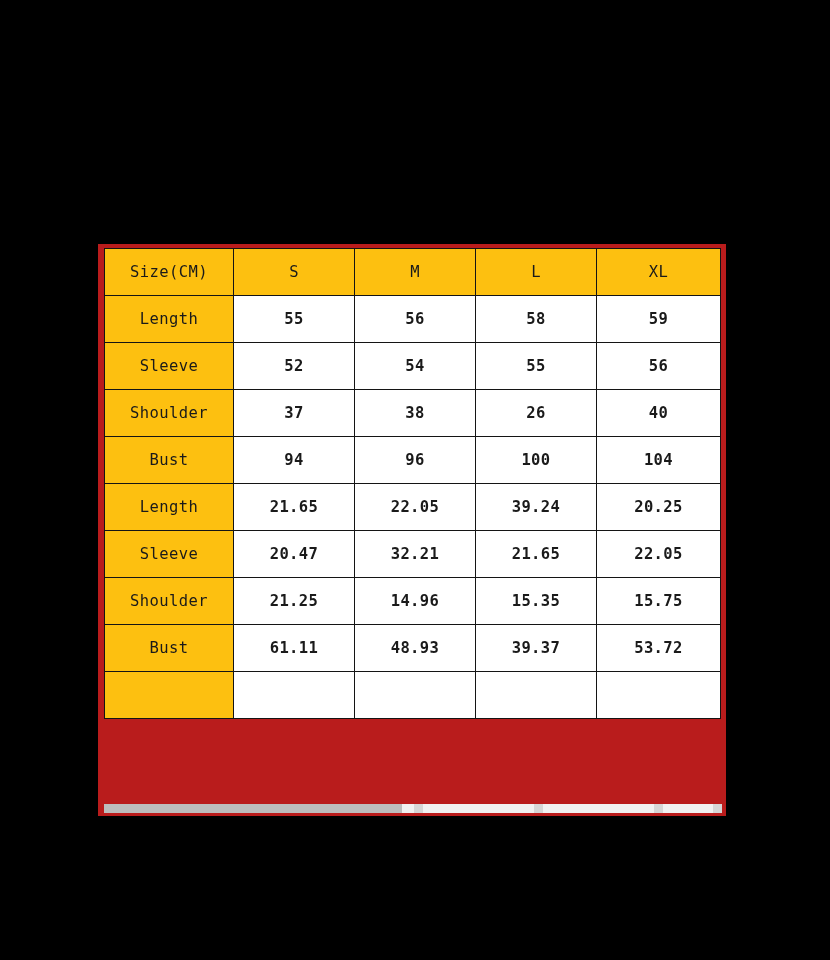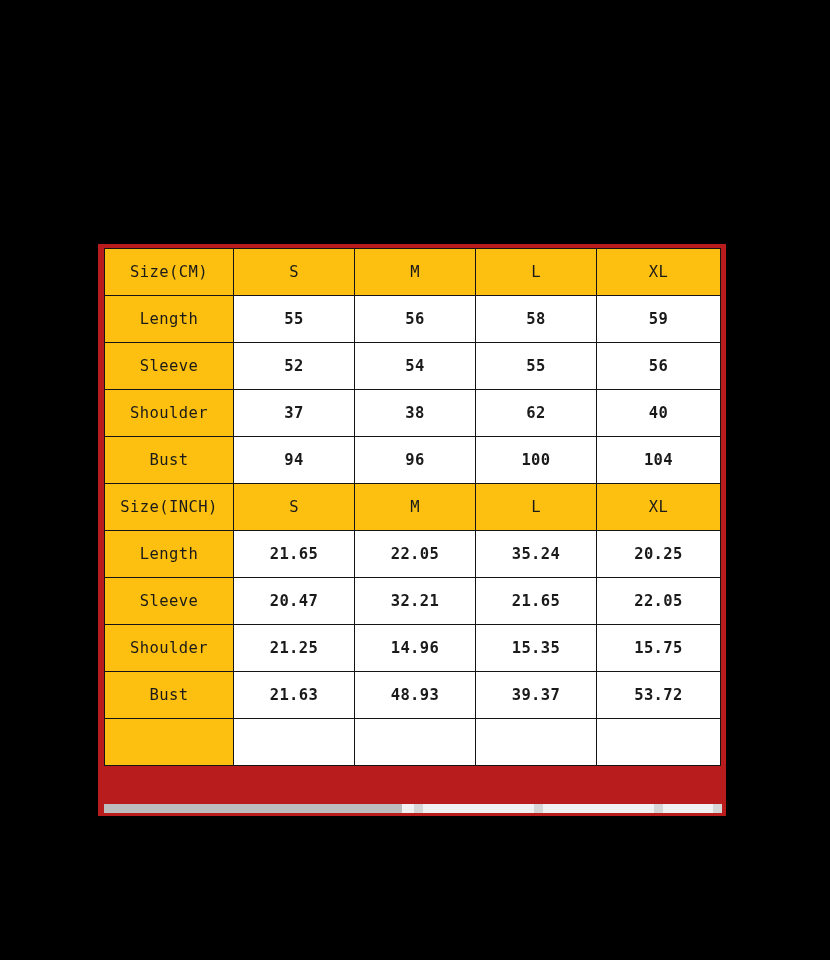--- a/index.html
+++ b/index.html
@@ -145,45 +145,38 @@
             <td class="val">52</td>
             <td class="val">54</td>
             <td class="val">55</td>
             <td class="val">56</td>
           </tr>
 
           <tr>
             <td class="rowlabel">Shoulder</td>
             <td class="val">37</td>
             <td class="val">38</td>
-            <td class="val">62</td>
+            <td class="val">26</td>
             <td class="val">40</td>
           </tr>
 
           <tr>
             <td class="rowlabel">Bust</td>
             <td class="val">94</td>
             <td class="val">96</td>
             <td class="val">100</td>
             <td class="val">104</td>
           </tr>
 
-          <tr>
-            <td class="hdr rowlabel">Size(INCH)</td>
-            <td class="hdr">S</td>
-            <td class="hdr">M</td>
-            <td class="hdr">L</td>
-            <td class="hdr">XL</td>
-          </tr>
 
           <tr>
             <td class="rowlabel">Length</td>
             <td class="val">21.65</td>
             <td class="val">22.05</td>
-            <td class="val">35.24</td>
+            <td class="val">39.24</td>
             <td class="val">20.25</td>
           </tr>
 
           <tr>
             <td class="rowlabel">Sleeve</td>
             <td class="val">20.47</td>
             <td class="val">32.21</td>
             <td class="val">21.65</td>
             <td class="val">22.05</td>
           </tr>
@@ -191,21 +184,21 @@
           <tr>
             <td class="rowlabel">Shoulder</td>
             <td class="val">21.25</td>
             <td class="val">14.96</td>
             <td class="val">15.35</td>
             <td class="val">15.75</td>
           </tr>
 
           <tr>
             <td class="rowlabel">Bust</td>
-            <td class="val">21.63</td>
+            <td class="val">61.11</td>
             <td class="val">48.93</td>
             <td class="val">39.37</td>
             <td class="val">53.72</td>
           </tr>
 
           <tr>
             <td class="rowlabel"></td>
             <td class="val"></td>
             <td class="val"></td>
             <td class="val"></td>

